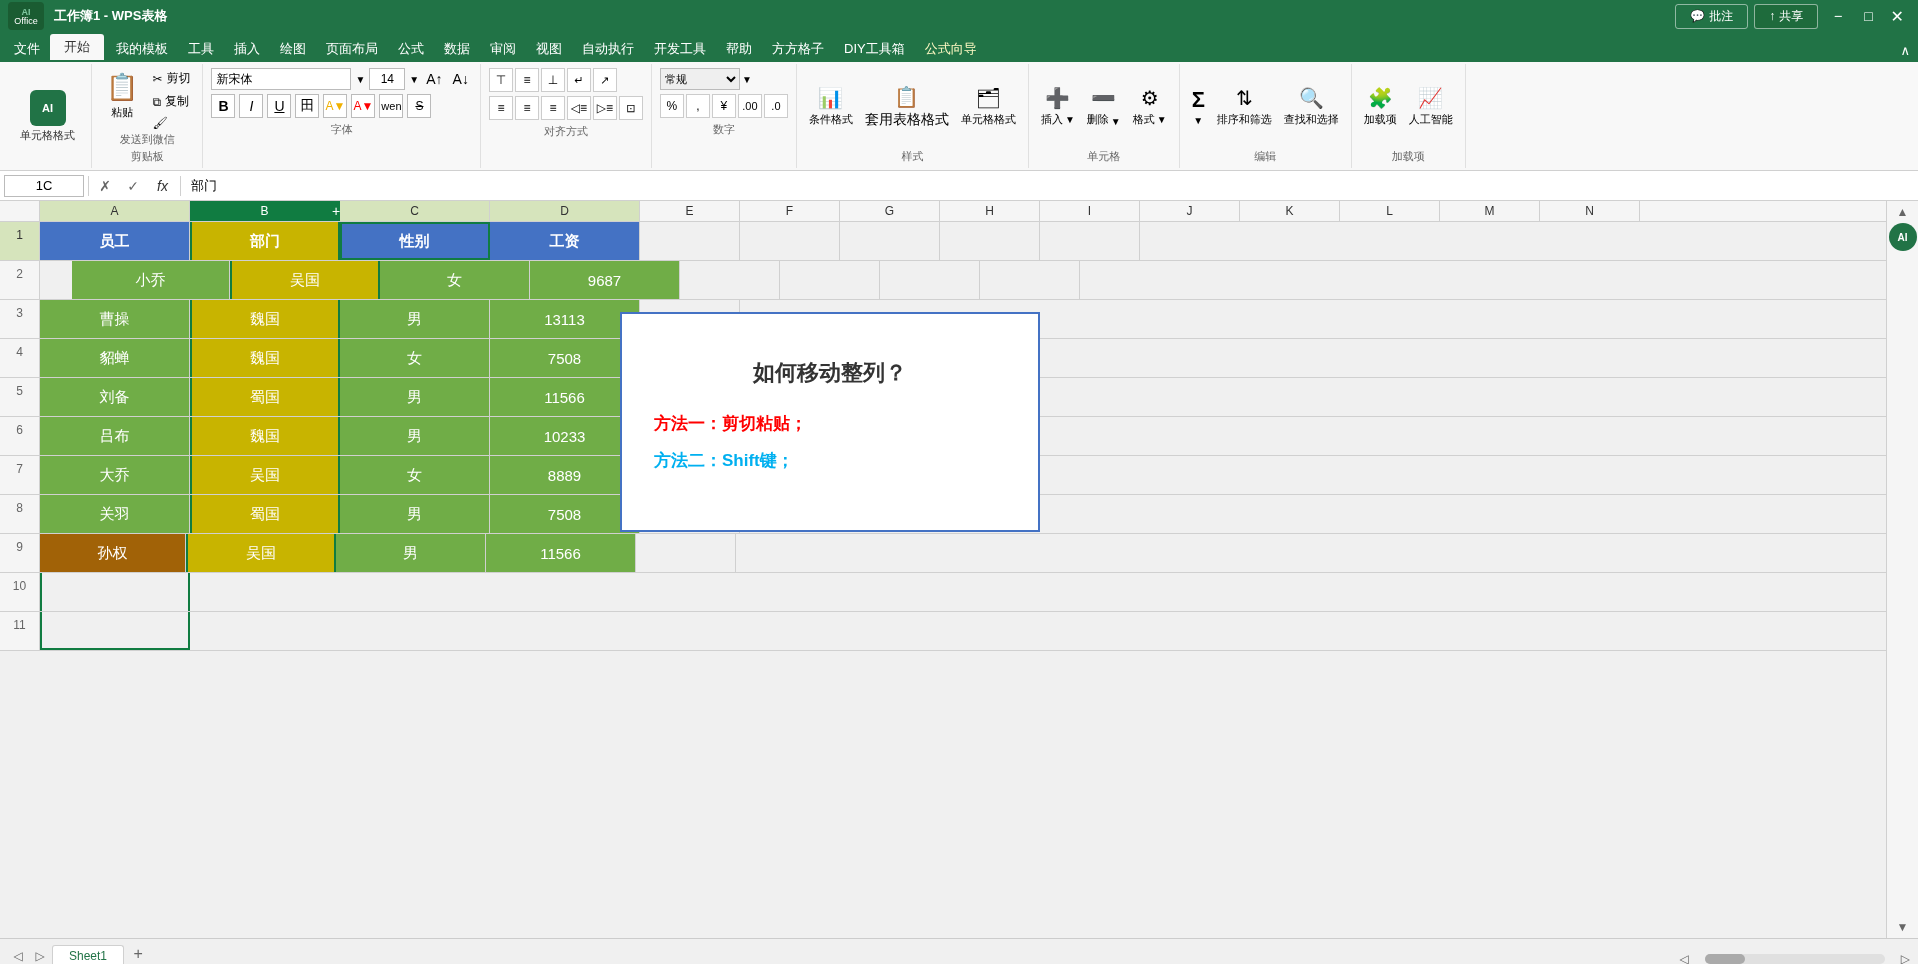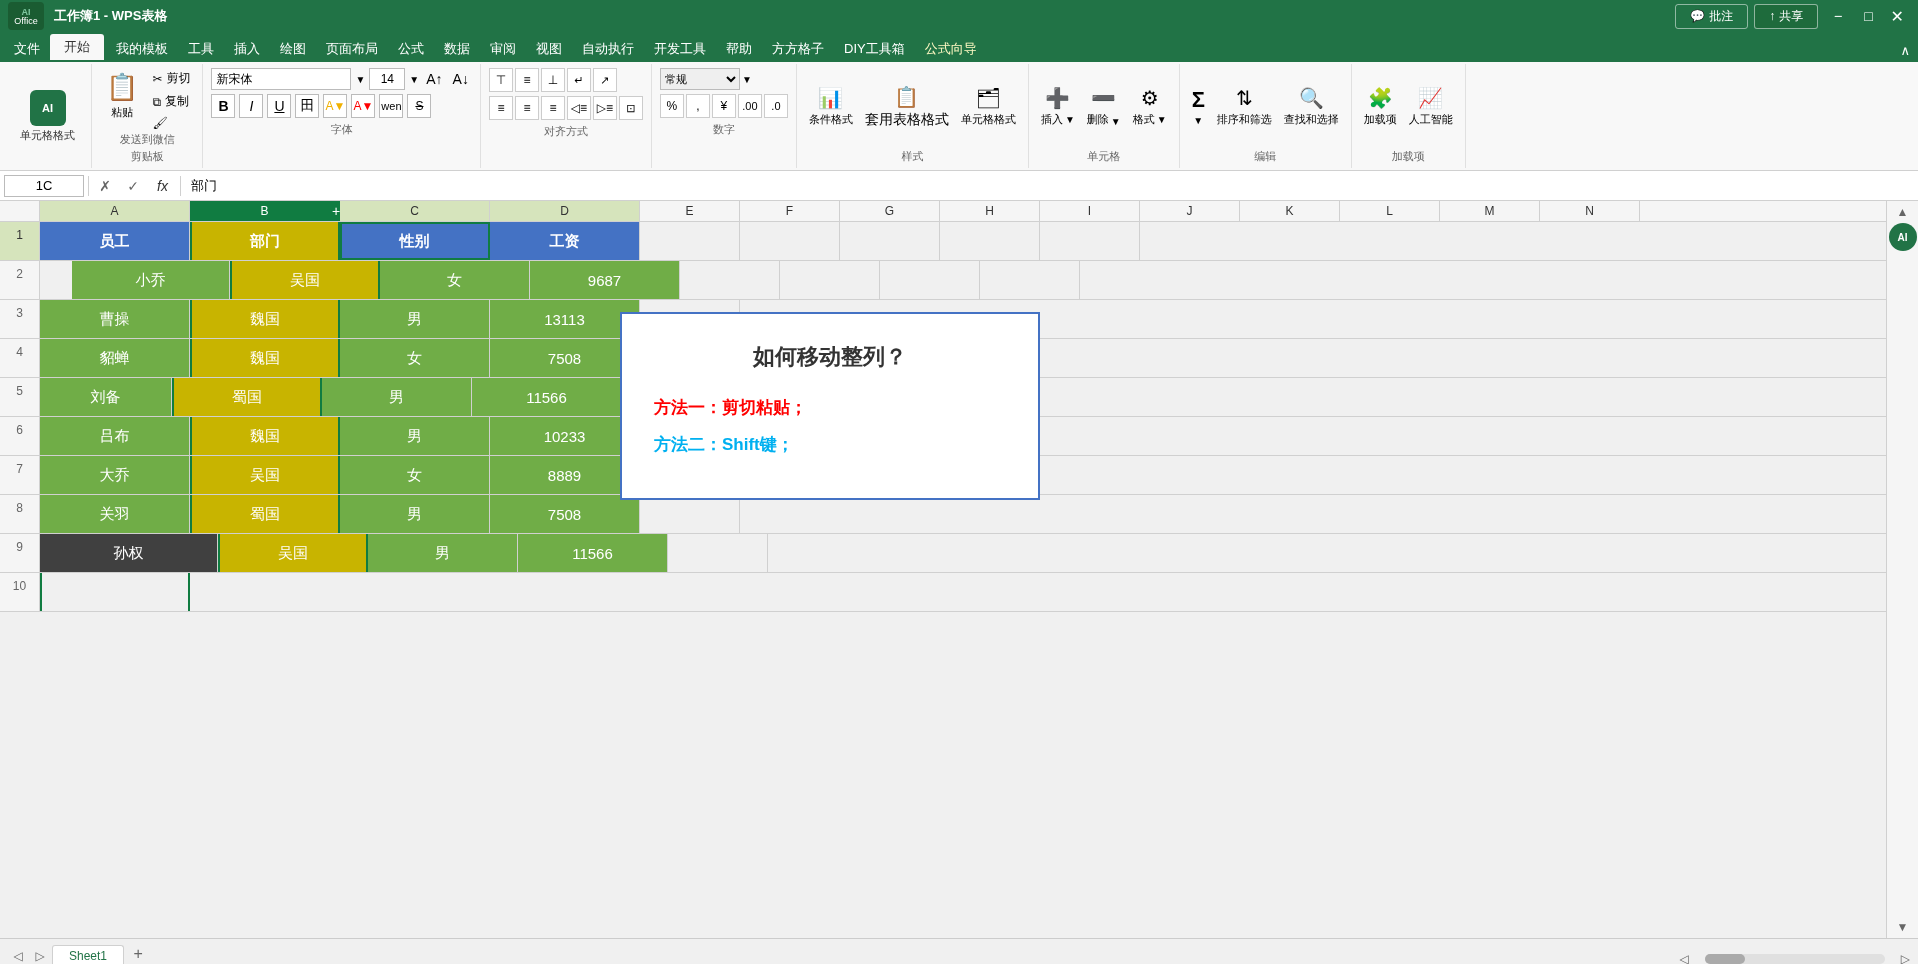--- a/index.html
+++ b/index.html
@@ -311,21 +311,21 @@
         <div style="width:150px; height:38px; text-align:center; font-size:15px; border-right:1px solid #d0d0d0; background:#70ad47; color:white; display:flex; align-items:center; justify-content:center; cursor:cell;">貂蝉</div>
         <div style="width:150px; height:38px; text-align:center; font-size:15px; border-right:2px solid #107c41; border-left:2px solid #107c41; background:#c8b400; color:white; display:flex; align-items:center; justify-content:center; cursor:cell;">魏国</div>
         <div style="width:150px; height:38px; text-align:center; font-size:15px; border-right:1px solid #d0d0d0; background:#70ad47; color:white; display:flex; align-items:center; justify-content:center; cursor:cell;">女</div>
         <div style="width:150px; height:38px; text-align:center; font-size:15px; border-right:1px solid #d0d0d0; background:#70ad47; color:white; display:flex; align-items:center; justify-content:center; cursor:cell;">7508</div>
         <div style="width:100px; height:38px; border-right:1px solid #d0d0d0; cursor:cell;"></div>
         <div style="flex:1; height:38px; cursor:cell;"></div>
       </div>
 
       <div style="display:flex; border-bottom:1px solid #d0d0d0;">
         <div style="width:40px; min-width:40px; text-align:center; background:#f5f5f5; font-size:12px; color:#666; border-right:1px solid #d0d0d0; padding:6px 0; cursor:pointer;">5</div>
-        <div style="width:132px; height:38px; text-align:center; font-size:15px; border-right:1px solid #d0d0d0; background:#70ad47; color:white; display:flex; align-items:center; justify-content:center; cursor:cell;">刘备</div>
+        <div style="width:150px; height:38px; text-align:center; font-size:15px; border-right:1px solid #d0d0d0; background:#70ad47; color:white; display:flex; align-items:center; justify-content:center; cursor:cell;">刘备</div>
         <div style="width:150px; height:38px; text-align:center; font-size:15px; border-right:2px solid #107c41; border-left:2px solid #107c41; background:#c8b400; color:white; display:flex; align-items:center; justify-content:center; cursor:cell;">蜀国</div>
         <div style="width:150px; height:38px; text-align:center; font-size:15px; border-right:1px solid #d0d0d0; background:#70ad47; color:white; display:flex; align-items:center; justify-content:center; cursor:cell;">男</div>
         <div style="width:150px; height:38px; text-align:center; font-size:15px; border-right:1px solid #d0d0d0; background:#70ad47; color:white; display:flex; align-items:center; justify-content:center; cursor:cell;">11566</div>
         <div style="width:100px; height:38px; border-right:1px solid #d0d0d0; cursor:cell;"></div>
         <div style="flex:1; height:38px; cursor:cell;"></div>
       </div>
 
       <div style="display:flex; border-bottom:1px solid #d0d0d0;">
         <div style="width:40px; min-width:40px; text-align:center; background:#f5f5f5; font-size:12px; color:#666; border-right:1px solid #d0d0d0; padding:6px 0; cursor:pointer;">6</div>
         <div style="width:150px; height:38px; text-align:center; font-size:15px; border-right:1px solid #d0d0d0; background:#70ad47; color:white; display:flex; align-items:center; justify-content:center; cursor:cell;">吕布</div>
@@ -351,35 +351,40 @@
         <div style="width:150px; height:38px; text-align:center; font-size:15px; border-right:1px solid #d0d0d0; background:#70ad47; color:white; display:flex; align-items:center; justify-content:center; cursor:cell;">关羽</div>
         <div style="width:150px; height:38px; text-align:center; font-size:15px; border-right:2px solid #107c41; border-left:2px solid #107c41; background:#c8b400; color:white; display:flex; align-items:center; justify-content:center; cursor:cell;">蜀国</div>
         <div style="width:150px; height:38px; text-align:center; font-size:15px; border-right:1px solid #d0d0d0; background:#70ad47; color:white; display:flex; align-items:center; justify-content:center; cursor:cell;">男</div>
         <div style="width:150px; height:38px; text-align:center; font-size:15px; border-right:1px solid #d0d0d0; background:#70ad47; color:white; display:flex; align-items:center; justify-content:center; cursor:cell;">7508</div>
         <div style="width:100px; height:38px; border-right:1px solid #d0d0d0; cursor:cell;"></div>
         <div style="flex:1; height:38px; cursor:cell;"></div>
       </div>
 
       <div style="display:flex; border-bottom:1px solid #d0d0d0;">
         <div style="width:40px; min-width:40px; text-align:center; background:#f5f5f5; font-size:12px; color:#666; border-right:1px solid #d0d0d0; padding:6px 0; cursor:pointer;">9</div>
-        <div style="width:178px; height:38px; text-align:center; font-size:15px; border-right:1px solid #d0d0d0; background:#404040; color:white; display:flex; align-items:center; justify-content:center; cursor:cell;">孙权</div>
+        <div style="width:146px; height:38px; text-align:center; font-size:15px; border-right:1px solid #d0d0d0; background:#a16207; color:white; display:flex; align-items:center; justify-content:center; cursor:cell;">孙权</div>
         <div style="width:150px; height:38px; text-align:center; font-size:15px; border-right:2px solid #107c41; border-left:2px solid #107c41; background:#c8b400; color:white; display:flex; align-items:center; justify-content:center; cursor:cell;">吴国</div>
         <div style="width:150px; height:38px; text-align:center; font-size:15px; border-right:1px solid #d0d0d0; background:#70ad47; color:white; display:flex; align-items:center; justify-content:center; cursor:cell;">男</div>
         <div style="width:150px; height:38px; text-align:center; font-size:15px; border-right:1px solid #d0d0d0; background:#70ad47; color:white; display:flex; align-items:center; justify-content:center; cursor:cell;">11566</div>
         <div style="width:100px; height:38px; border-right:1px solid #d0d0d0; cursor:cell;"></div>
         <div style="flex:1; height:38px; cursor:cell;"></div>
       </div>
 
       <div style="display:flex; border-bottom:1px solid #d0d0d0;">
         <div style="width:40px; min-width:40px; text-align:center; background:#f5f5f5; font-size:12px; color:#666; border-right:1px solid #d0d0d0; padding:6px 0; cursor:pointer;">10</div>
         <div style="width:150px; height:38px; border-left:2px solid #107c41; border-right:2px solid #107c41;"></div>
         <div style="flex:1; height:38px; cursor:cell;"></div>
       </div>
-
-      <div style="position:absolute; top:90px; left:620px; width:420px; border:2px solid #4472c4; background:white; padding:28px 32px; z-index:10;">
+      <div style="display:flex; border-bottom:1px solid #d0d0d0;">
+        <div style="width:40px; min-width:40px; text-align:center; background:#f5f5f5; font-size:12px; color:#666; border-right:1px solid #d0d0d0; padding:6px 0; cursor:pointer;">11</div>
+        <div style="width:150px; height:38px; border-left:2px solid #107c41; border-right:2px solid #107c41; border-bottom:2px solid #107c41;"></div>
+        <div style="flex:1; height:38px; cursor:cell;"></div>
+      </div>
+
+      <div style="position:absolute; top:90px; left:620px; width:420px; border:2px solid #4472c4; background:white; padding:44px 32px; z-index:10;">
         <div style="text-align:center; font-size:22px; font-weight:bold; color:#333; margin-bottom:24px; font-family: 'Microsoft YaHei', SimSun, sans-serif;">如何移动整列？</div>
         <div style="font-size:17px; margin-bottom:14px; font-family: 'Microsoft YaHei', SimSun, sans-serif;">
           <span style="color:#ff0000; font-weight:bold;">方法一：剪切粘贴；</span>
         </div>
         <div style="font-size:17px; margin-bottom:14px; font-family: 'Microsoft YaHei', SimSun, sans-serif;">
           <span style="color:#00b0f0; font-weight:bold;">方法二：Shift键；</span>
         </div>
       </div>
 
     </div>

